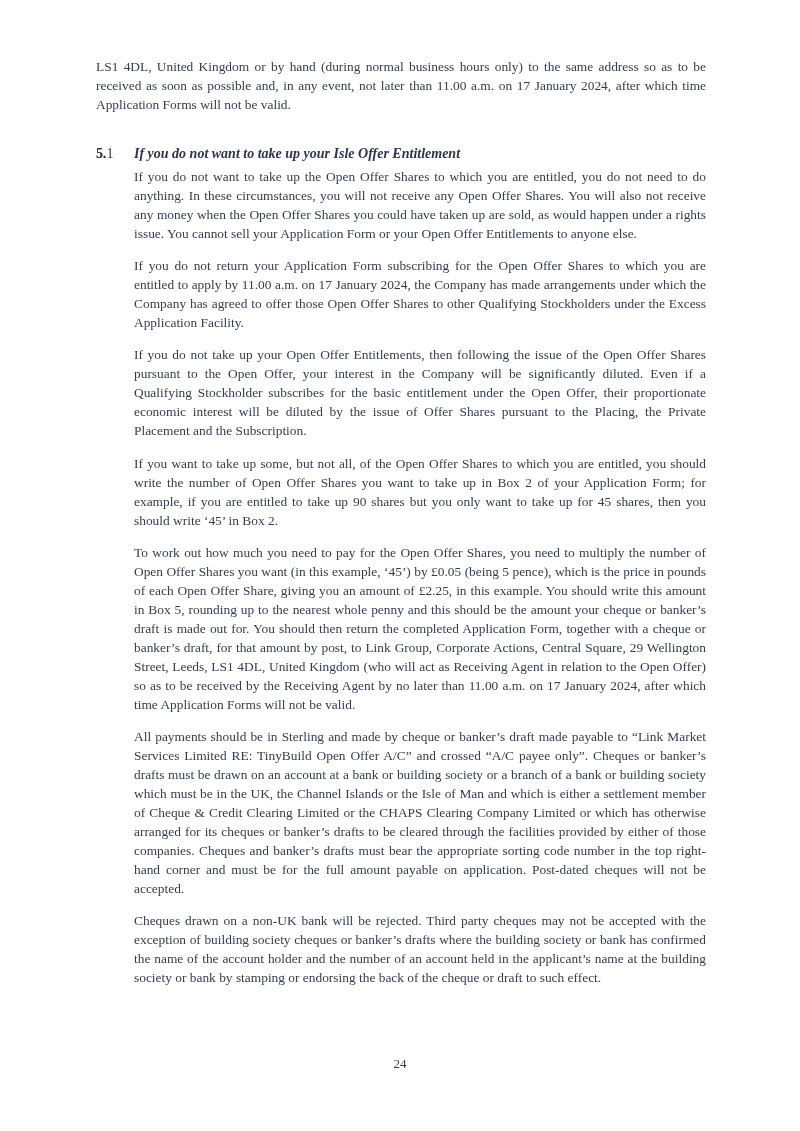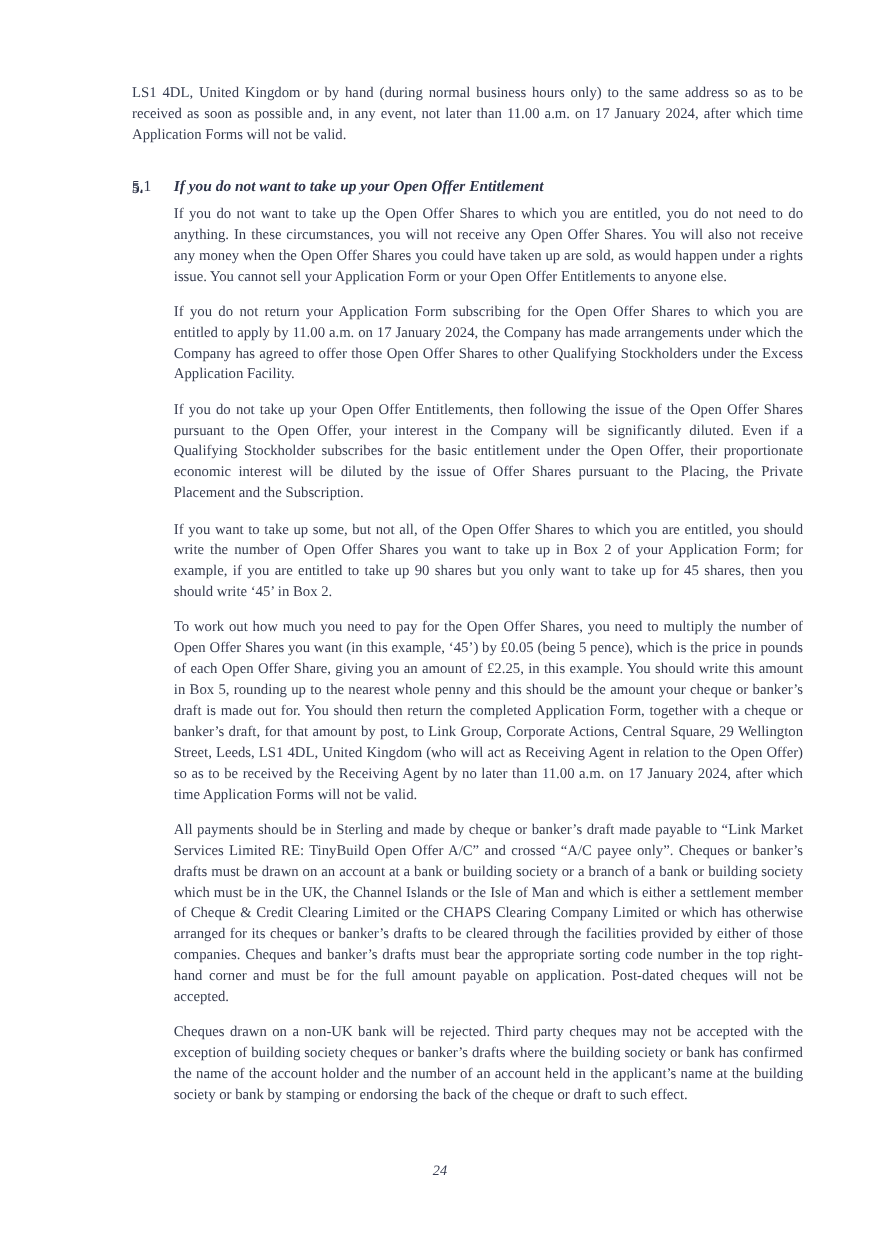--- a/index.html
+++ b/index.html
@@ -12,23 +12,22 @@
     width: 800px;
     height: 1131px;
     background: #ffffff;
     font-family: "Liberation Serif", "DejaVu Serif", serif;
     color: #363c50;
     overflow: hidden;
   }
   .content {
     position: absolute;
     left: 96px;
-    top: 74px;
+    top: 57px;
     width: 610px;
-    margin-left: 24px;
   }
   p.body {
     font-size: 13.4px;
     line-height: 19px;
     text-align: justify;
     margin: 0 0 13px 0;
   }
   .hang {
     position: relative;
     padding-left: 38px;
@@ -68,39 +67,38 @@
   }
   .page-footer {
     position: absolute;
     left: 0;
     right: 0;
     top: 1054px;
     text-align: center;
     font-size: 13px;
     line-height: 19px;
     color: #363c50;
-    font-style: italic;
   }
 </style>
 </head>
 <body>
 
 <div class="page">
   <div class="content">
 
     <p class="body">LS1 4DL, United Kingdom or by hand (during normal business hours only) to the same address so as to be received as soon as possible and, in any event, not later than 11.00 a.m. on 17 January 2024, after which time Application Forms will not be valid.</p>
 
     <div class="hang sec-heading">
       <span class="num">5.</span>
     </div>
 
     <div class="subsection">
       <div class="hang sub-heading">
         <span class="num">5.1</span>
-        <span>If you do not want to take up your Open Offer Entitlement</span>
+        <span>If you do not want to take up your Isle Offer Entitlement</span>
       </div>
       <div class="hang">
         <p class="body">If you do not want to take up the Open Offer Shares to which you are entitled, you do not need to do anything. In these circumstances, you will not receive any Open Offer Shares. You will also not receive any money when the Open Offer Shares you could have taken up are sold, as would happen under a rights issue. You cannot sell your Application Form or your Open Offer Entitlements to anyone else.</p>
         <p class="body">If you do not return your Application Form subscribing for the Open Offer Shares to which you are entitled to apply by 11.00 a.m. on 17 January 2024, the Company has made arrangements under which the Company has agreed to offer those Open Offer Shares to other Qualifying Stockholders under the Excess Application Facility.</p>
         <p class="body">If you do not take up your Open Offer Entitlements, then following the issue of the Open Offer Shares pursuant to the Open Offer, your interest in the Company will be significantly diluted. Even if a Qualifying Stockholder subscribes for the basic entitlement under the Open Offer, their proportionate economic interest will be diluted by the issue of Offer Shares pursuant to the Placing, the Private Placement and the Subscription.</p>
       </div>
     </div>
 
     <div class="subsection second">
       <div class="hang">

